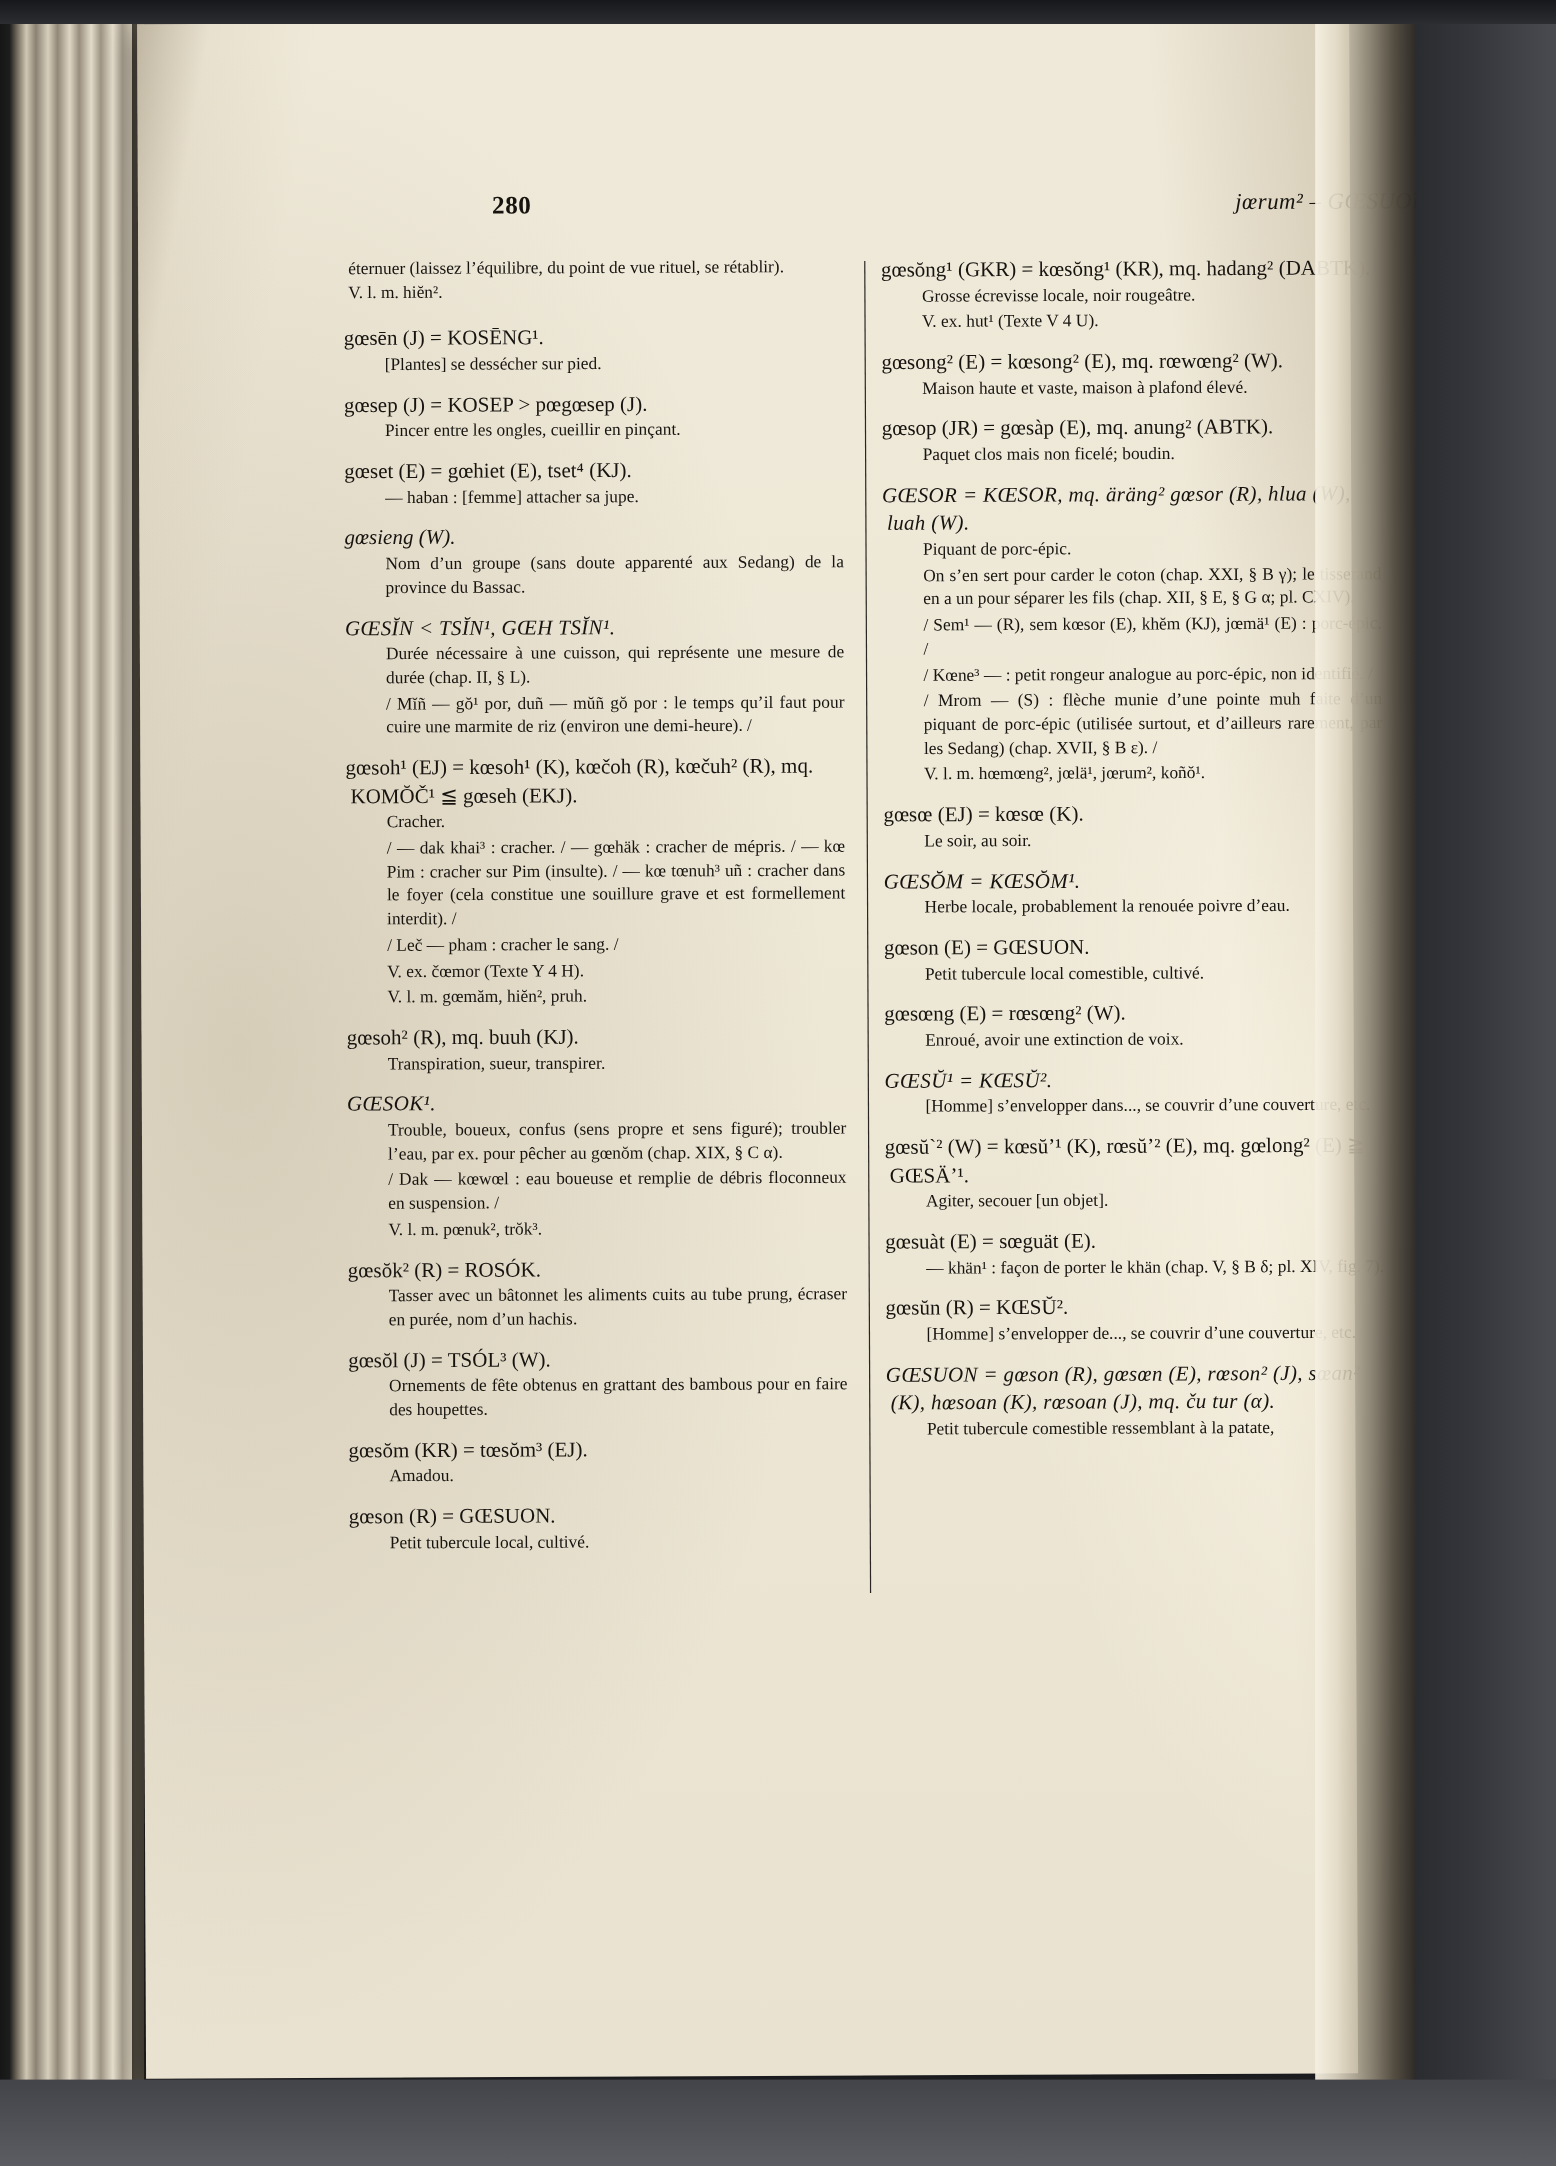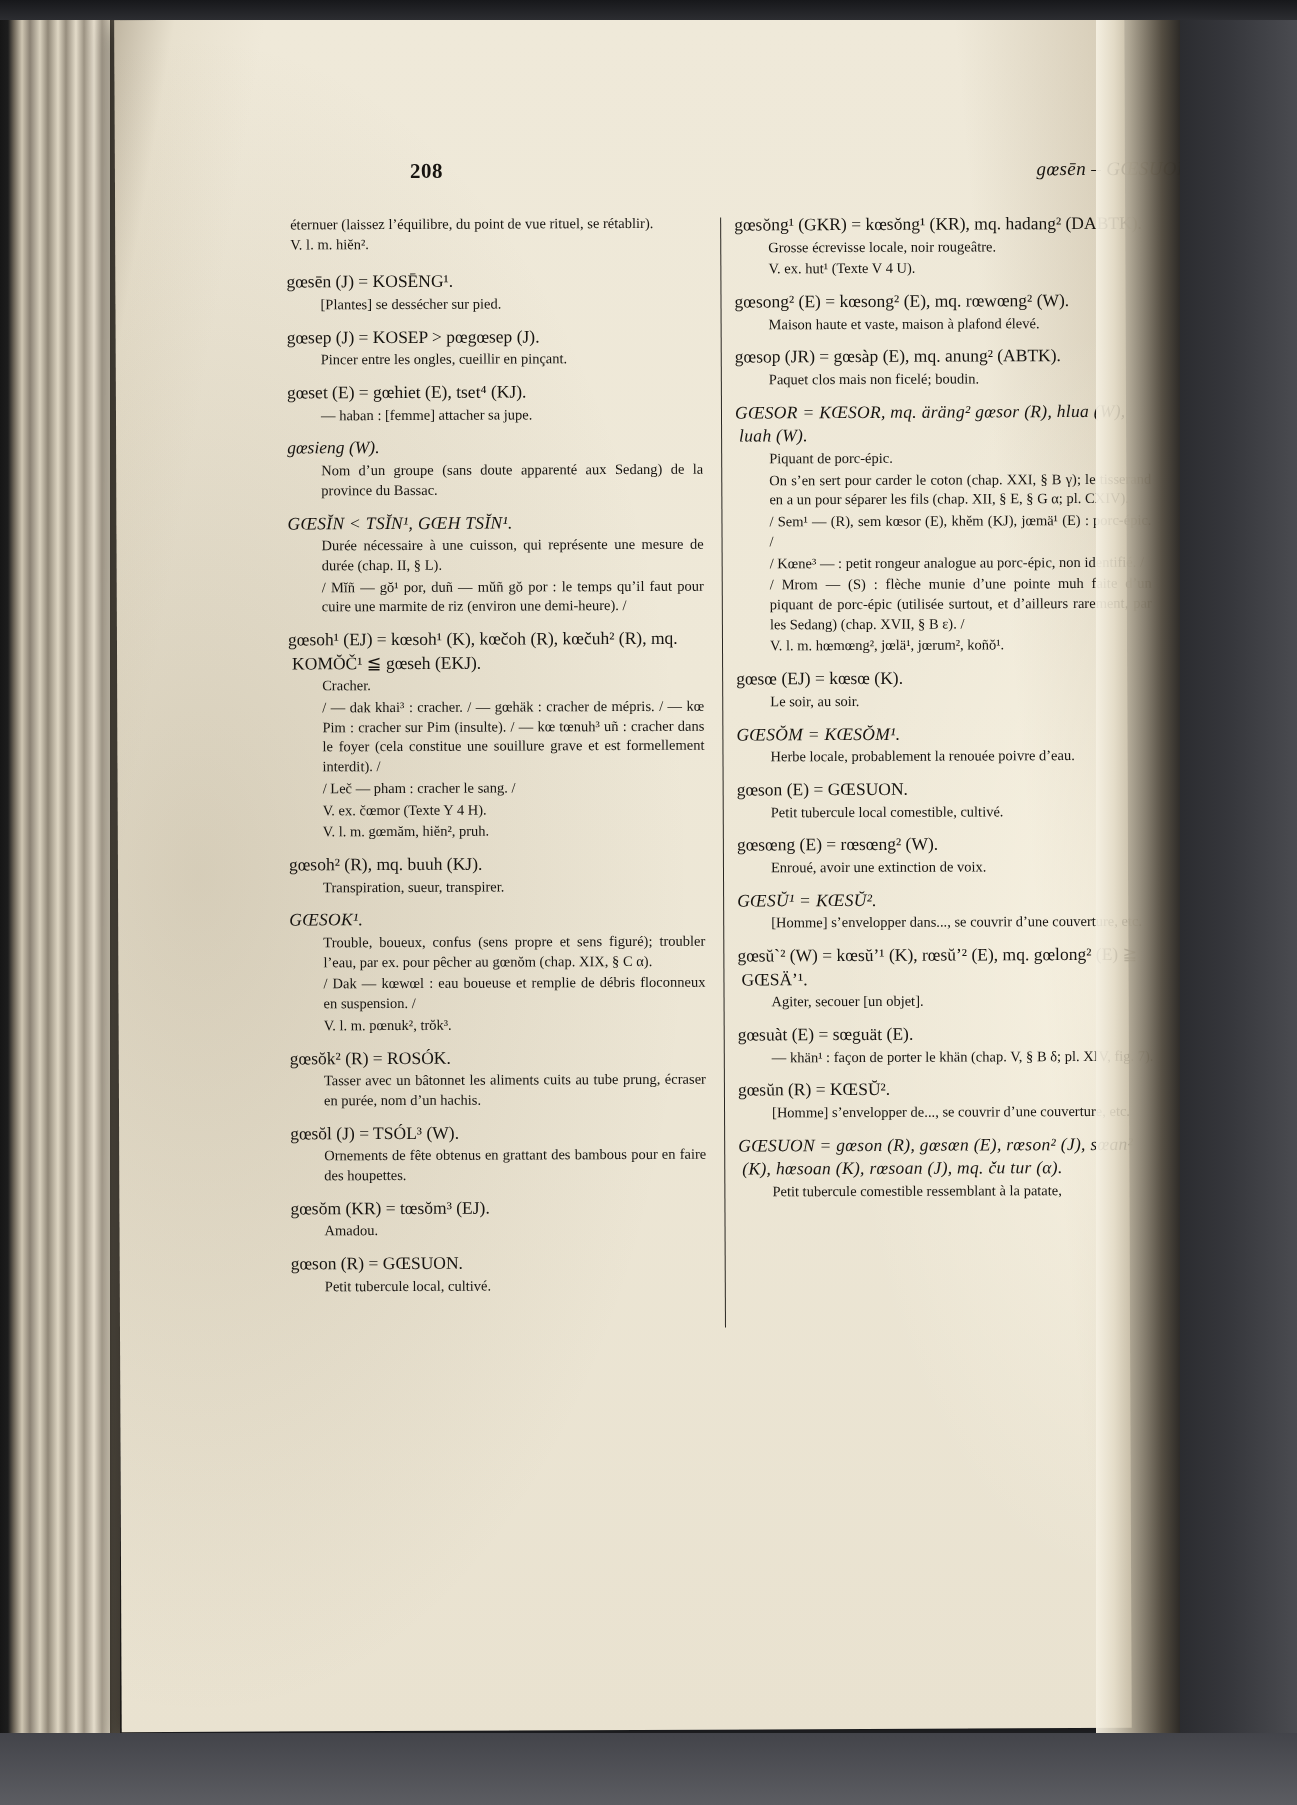--- a/index.html
+++ b/index.html
@@ -176,22 +176,22 @@
   <div class="desk"></div>
   <div class="page-stack"></div>
   <div class="stack-shadow"></div>
 
   <div class="sheet">
     <div class="sheet-texture"></div>
 
     <div class="content">
 
       <div class="running-head">
-        <div class="folio">208</div>
-        <div class="head-right"><span class="it">gœsēn</span><span> – </span><span class="caps">GŒSUON</span></div>
+        <div class="folio">280</div>
+        <div class="head-right"><span class="it">jœrum²</span><span> – </span><span class="caps">GŒSUON</span></div>
       </div>
 
       <div class="columns">
         <div class="rule"></div>
 
         <div class="col">
 
           <div class="cont">éternuer (laissez l’équilibre, du point de vue rituel, se rétablir).</div>
           <div class="cont" style="margin-bottom:16px">V. l. m. hiĕn².</div>
 

